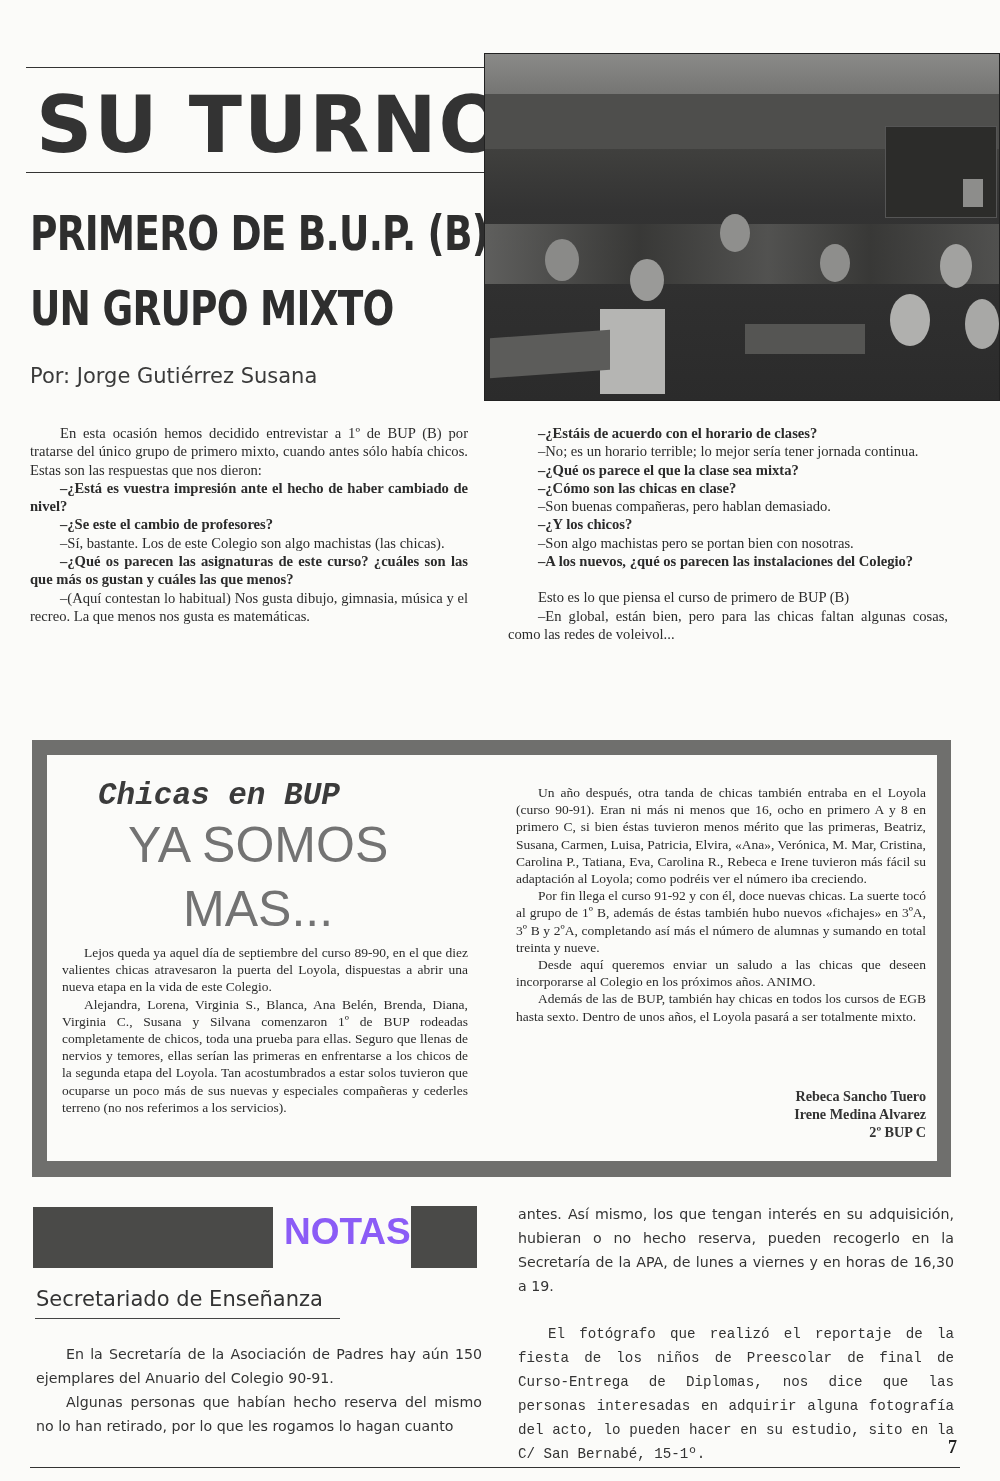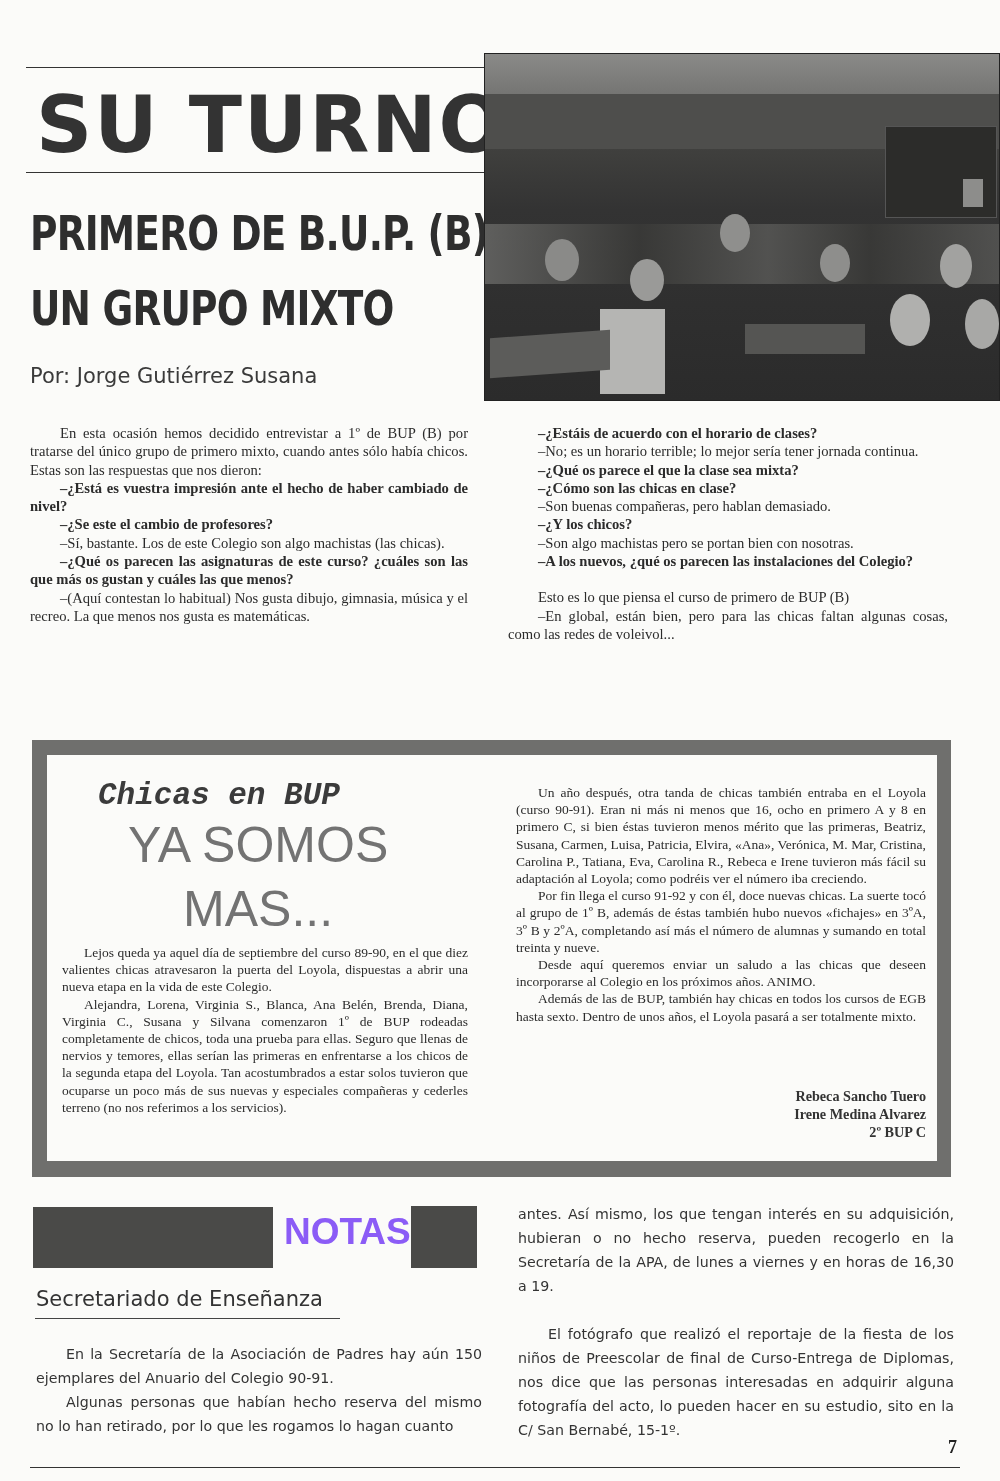--- a/index.html
+++ b/index.html
@@ -150,17 +150,17 @@
 <div id="notas-subtitle" class="abs">Secretariado de Enseñanza</div>
 <div class="rule" style="left:35px; top:1318px; width:305px; background:#444;"></div>
 
 <div class="col sans-col" style="left:36px; top:1342px; width:446px;">
   <p>En la Secretaría de la Asociación de Padres hay aún 150 ejemplares del Anuario del Colegio 90-91.</p>
   <p>Algunas personas que habían hecho reserva del mismo no lo han retirado, por lo que les rogamos lo hagan cuanto</p>
 </div>
 
 <div class="col sans-col" style="left:518px; top:1202px; width:436px;">
   <p class="noind">antes. Así mismo, los que tengan interés en su adquisición, hubieran o no hecho reserva, pueden recogerlo en la Secretaría de la APA, de lunes a viernes y en horas de 16,30 a 19.</p>
-  <p style="margin-top:24px;">El fotógrafo que realizó el reportaje de la fiesta de los niños de Preescolar de final de Curso-Entrega de Diplomas, nos dice que las personas interesadas en adquirir alguna fotografía del acto, lo pueden hacer en su estudio, sito en la C/ San Bernabé, 15-1º.</p>
+  <p style="margin-top:24px;font-family:Liberation Mono, monospace;">El fotógrafo que realizó el reportaje de la fiesta de los niños de Preescolar de final de Curso-Entrega de Diplomas, nos dice que las personas interesadas en adquirir alguna fotografía del acto, lo pueden hacer en su estudio, sito en la C/ San Bernabé, 15-1º.</p>
 </div>
 
 <div id="page-number" class="abs">7</div>
 <div class="rule" style="left:30px; top:1467px; width:930px; background:#333;"></div>
 
 </body></html>

